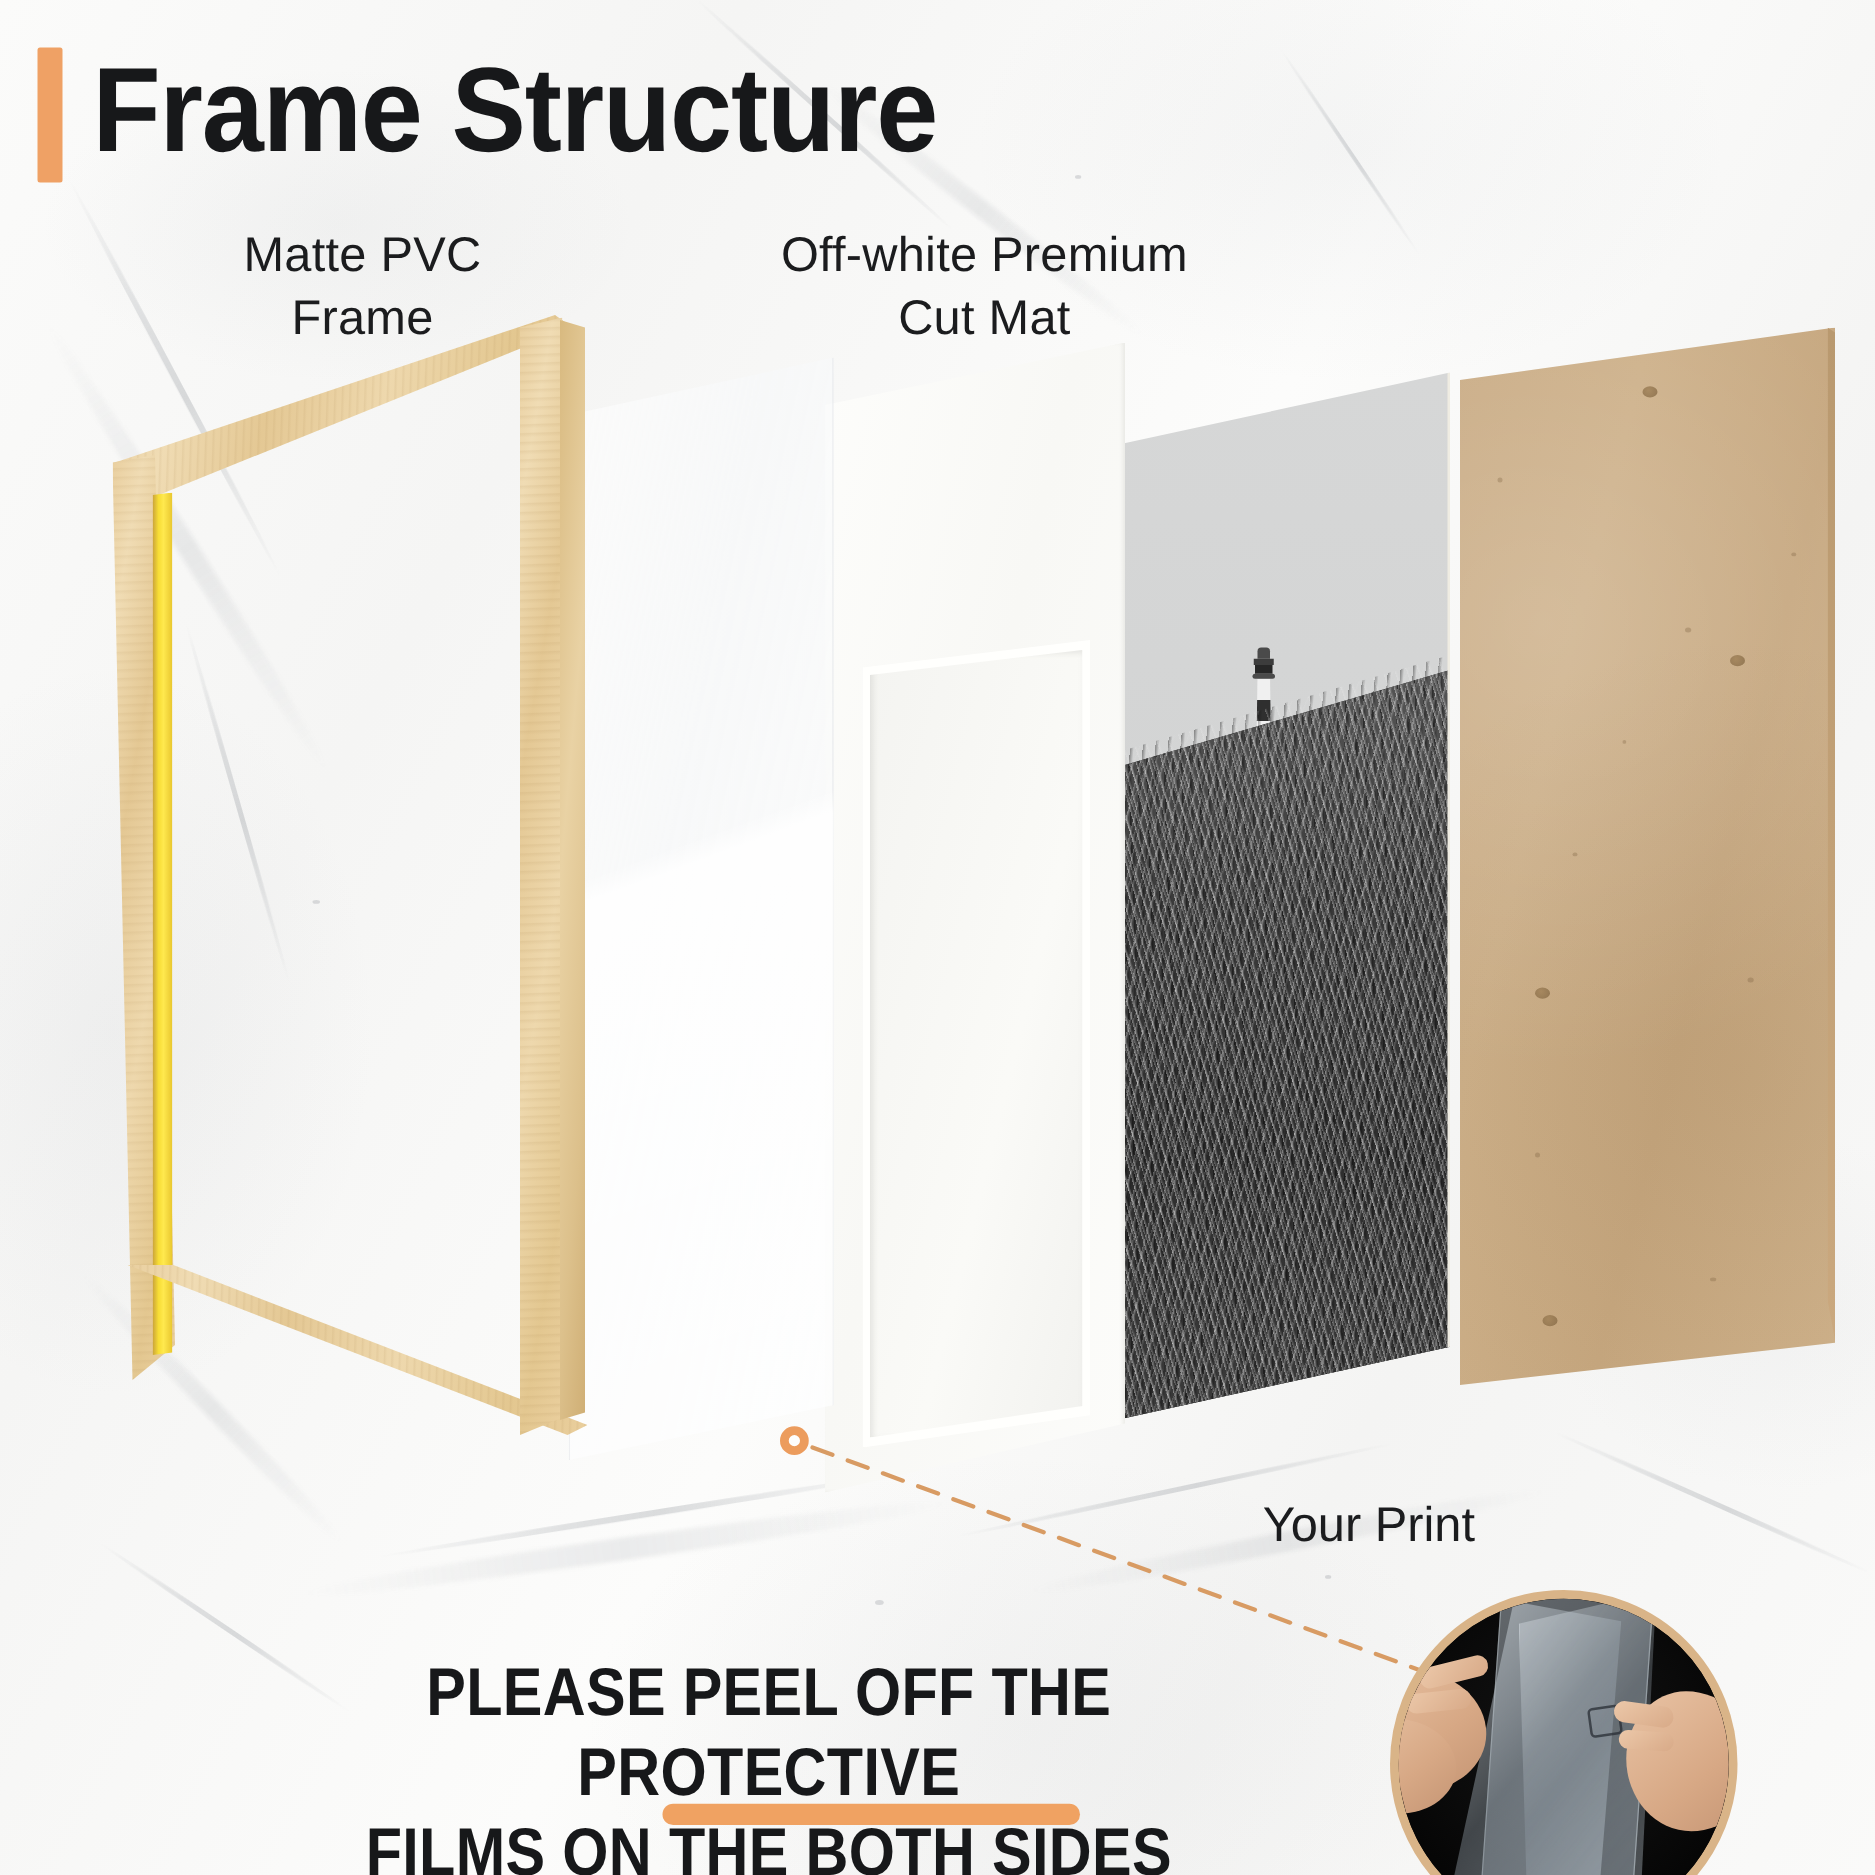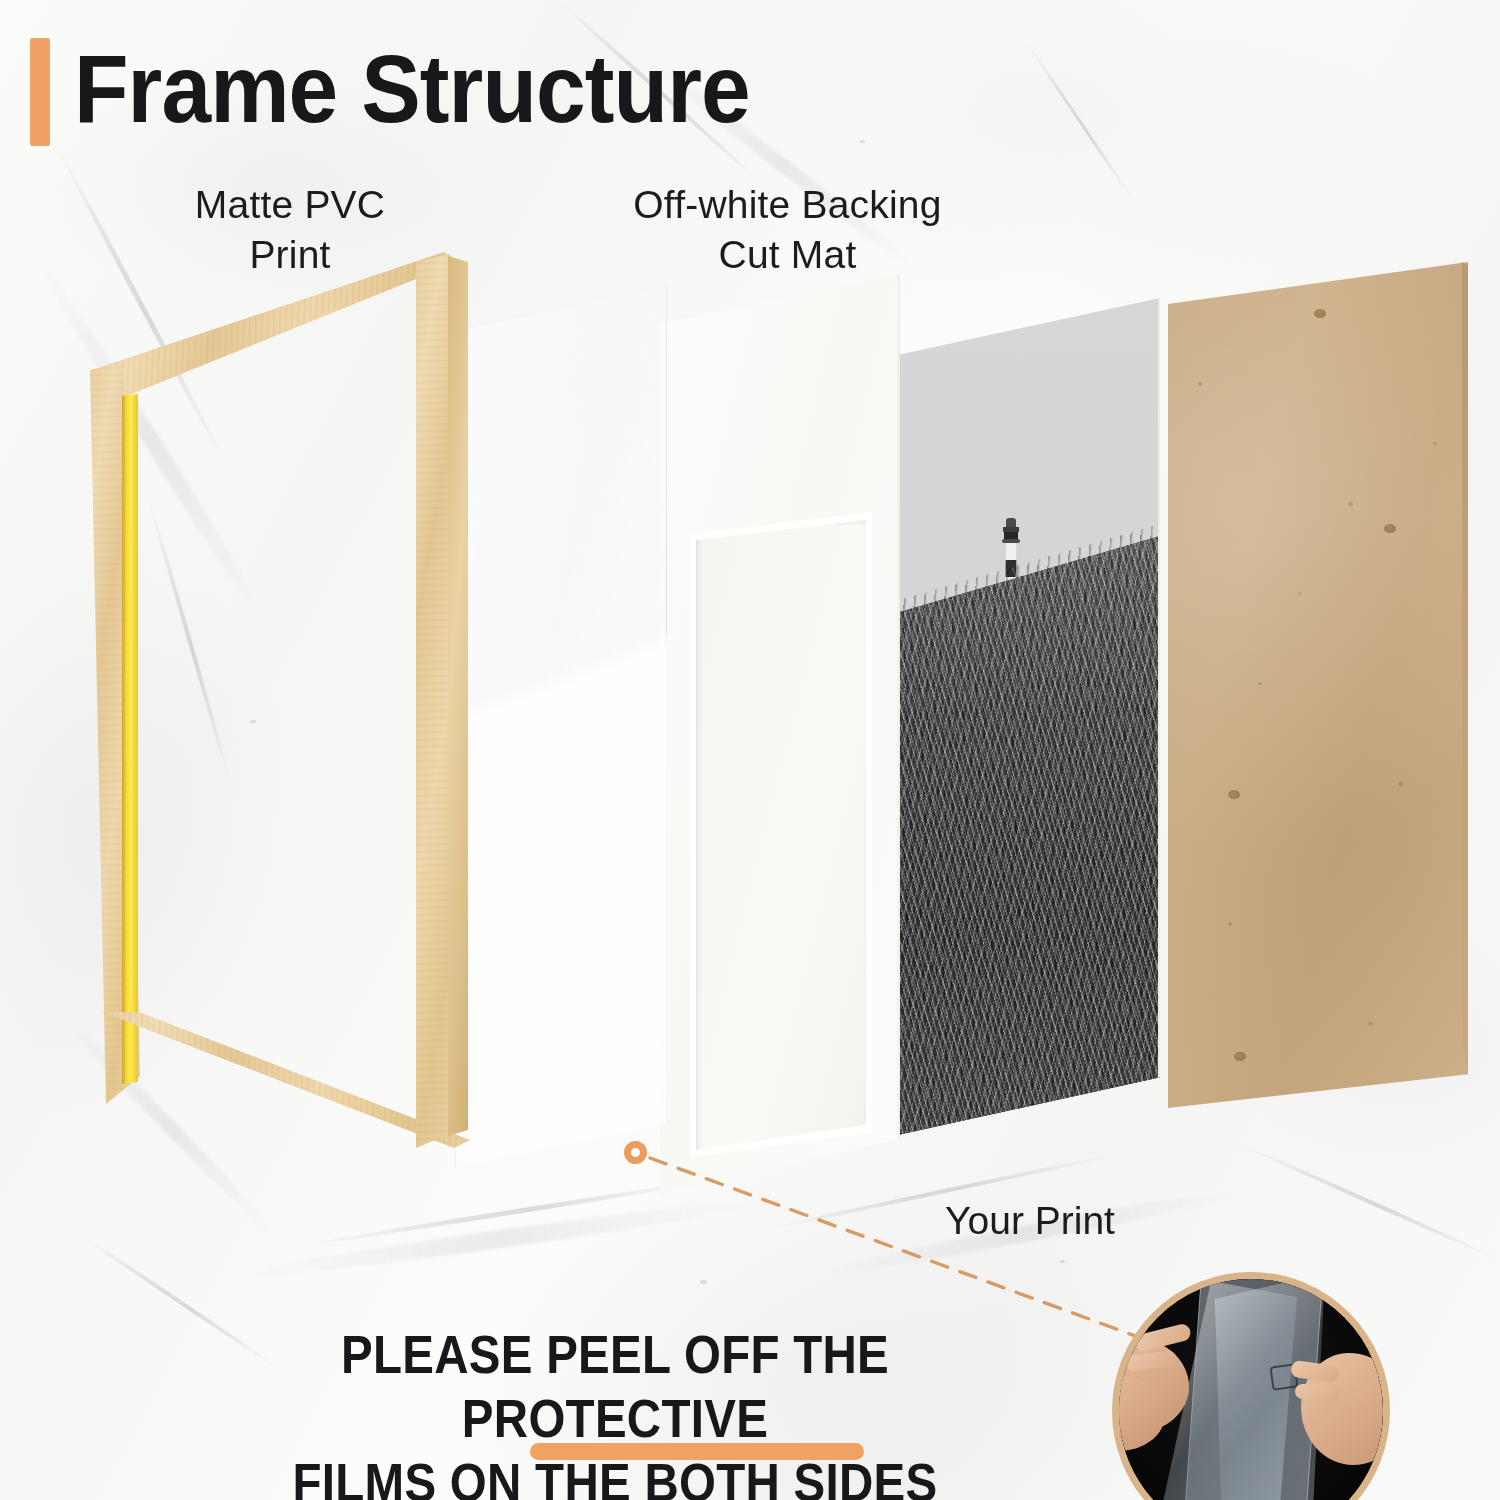--- a/index.html
+++ b/index.html
@@ -44,21 +44,21 @@
     white-space:pre-line;
   }
   #lbl-frame{left:115px;top:180px;width:350px;}
   #lbl-mat{left:560px;top:180px;width:455px;}
   #lbl-mdf{left:1140px;top:180px;width:352px;}
 
   
   .botlabel{position:absolute;text-align:center;color:#1b1c1e;
     font-size:39px;line-height:50px;font-weight:400;white-space:pre-line;}
   #lbl-plexi{left:245px;top:1196px;width:636px;}
-  #lbl-print{left:880px;top:1196px;width:300px;}
+  #lbl-print{left:880px;top:1196px;width:300px;text-align:right;}
 
   
   #warn{
     position:absolute;left:140px;top:1322px;width:950px;
     text-align:center;color:#17181a;
     font-size:54px;line-height:64px;font-weight:700;letter-spacing:.3px;
     transform:scaleX(.88);transform-origin:center top;
     white-space:pre-line;
   }
   #warn-hl{position:absolute;left:530px;top:1443px;width:334px;height:17px;border-radius:9px;}
@@ -167,22 +167,22 @@
     <div class="speck" style="left:700px;top:1280px;width:7px;height:4px;"></div>
     <div class="speck" style="left:1060px;top:1260px;width:5px;height:3px;"></div>
     <div class="speck" style="left:1420px;top:560px;width:6px;height:3px;"></div>
     <div class="speck" style="left:860px;top:140px;width:5px;height:3px;"></div>
   </div>
 
   <div id="titlebar" style="background:#efa165;"></div>
   <div id="title">Frame Structure</div>
 
   <div class="toplabel" id="lbl-frame">Matte PVC
-Print</div>
-  <div class="toplabel" id="lbl-mat">Off-white Backing
+Frame</div>
+  <div class="toplabel" id="lbl-mat">Off-white Premium
 Cut Mat</div>
 
   <div class="layer" id="mdf" style="clip-path:polygon(0 42px, 100% 0, 100% 96%, 0 100%);">
     <div class="mdf-face"></div>
     <div class="mdf-speck" style="left:30px;top:120px;width:4px;height:4px;"></div>
     <div class="mdf-speck" style="left:180px;top:240px;width:5px;height:4px;"></div>
     <div class="mdf-speck" style="left:90px;top:420px;width:4px;height:3px;"></div>
     <div class="mdf-speck" style="left:230px;top:520px;width:5px;height:4px;"></div>
     <div class="mdf-speck" style="left:60px;top:660px;width:4px;height:4px;"></div>
     <div class="mdf-speck" style="left:200px;top:760px;width:5px;height:3px;"></div>

